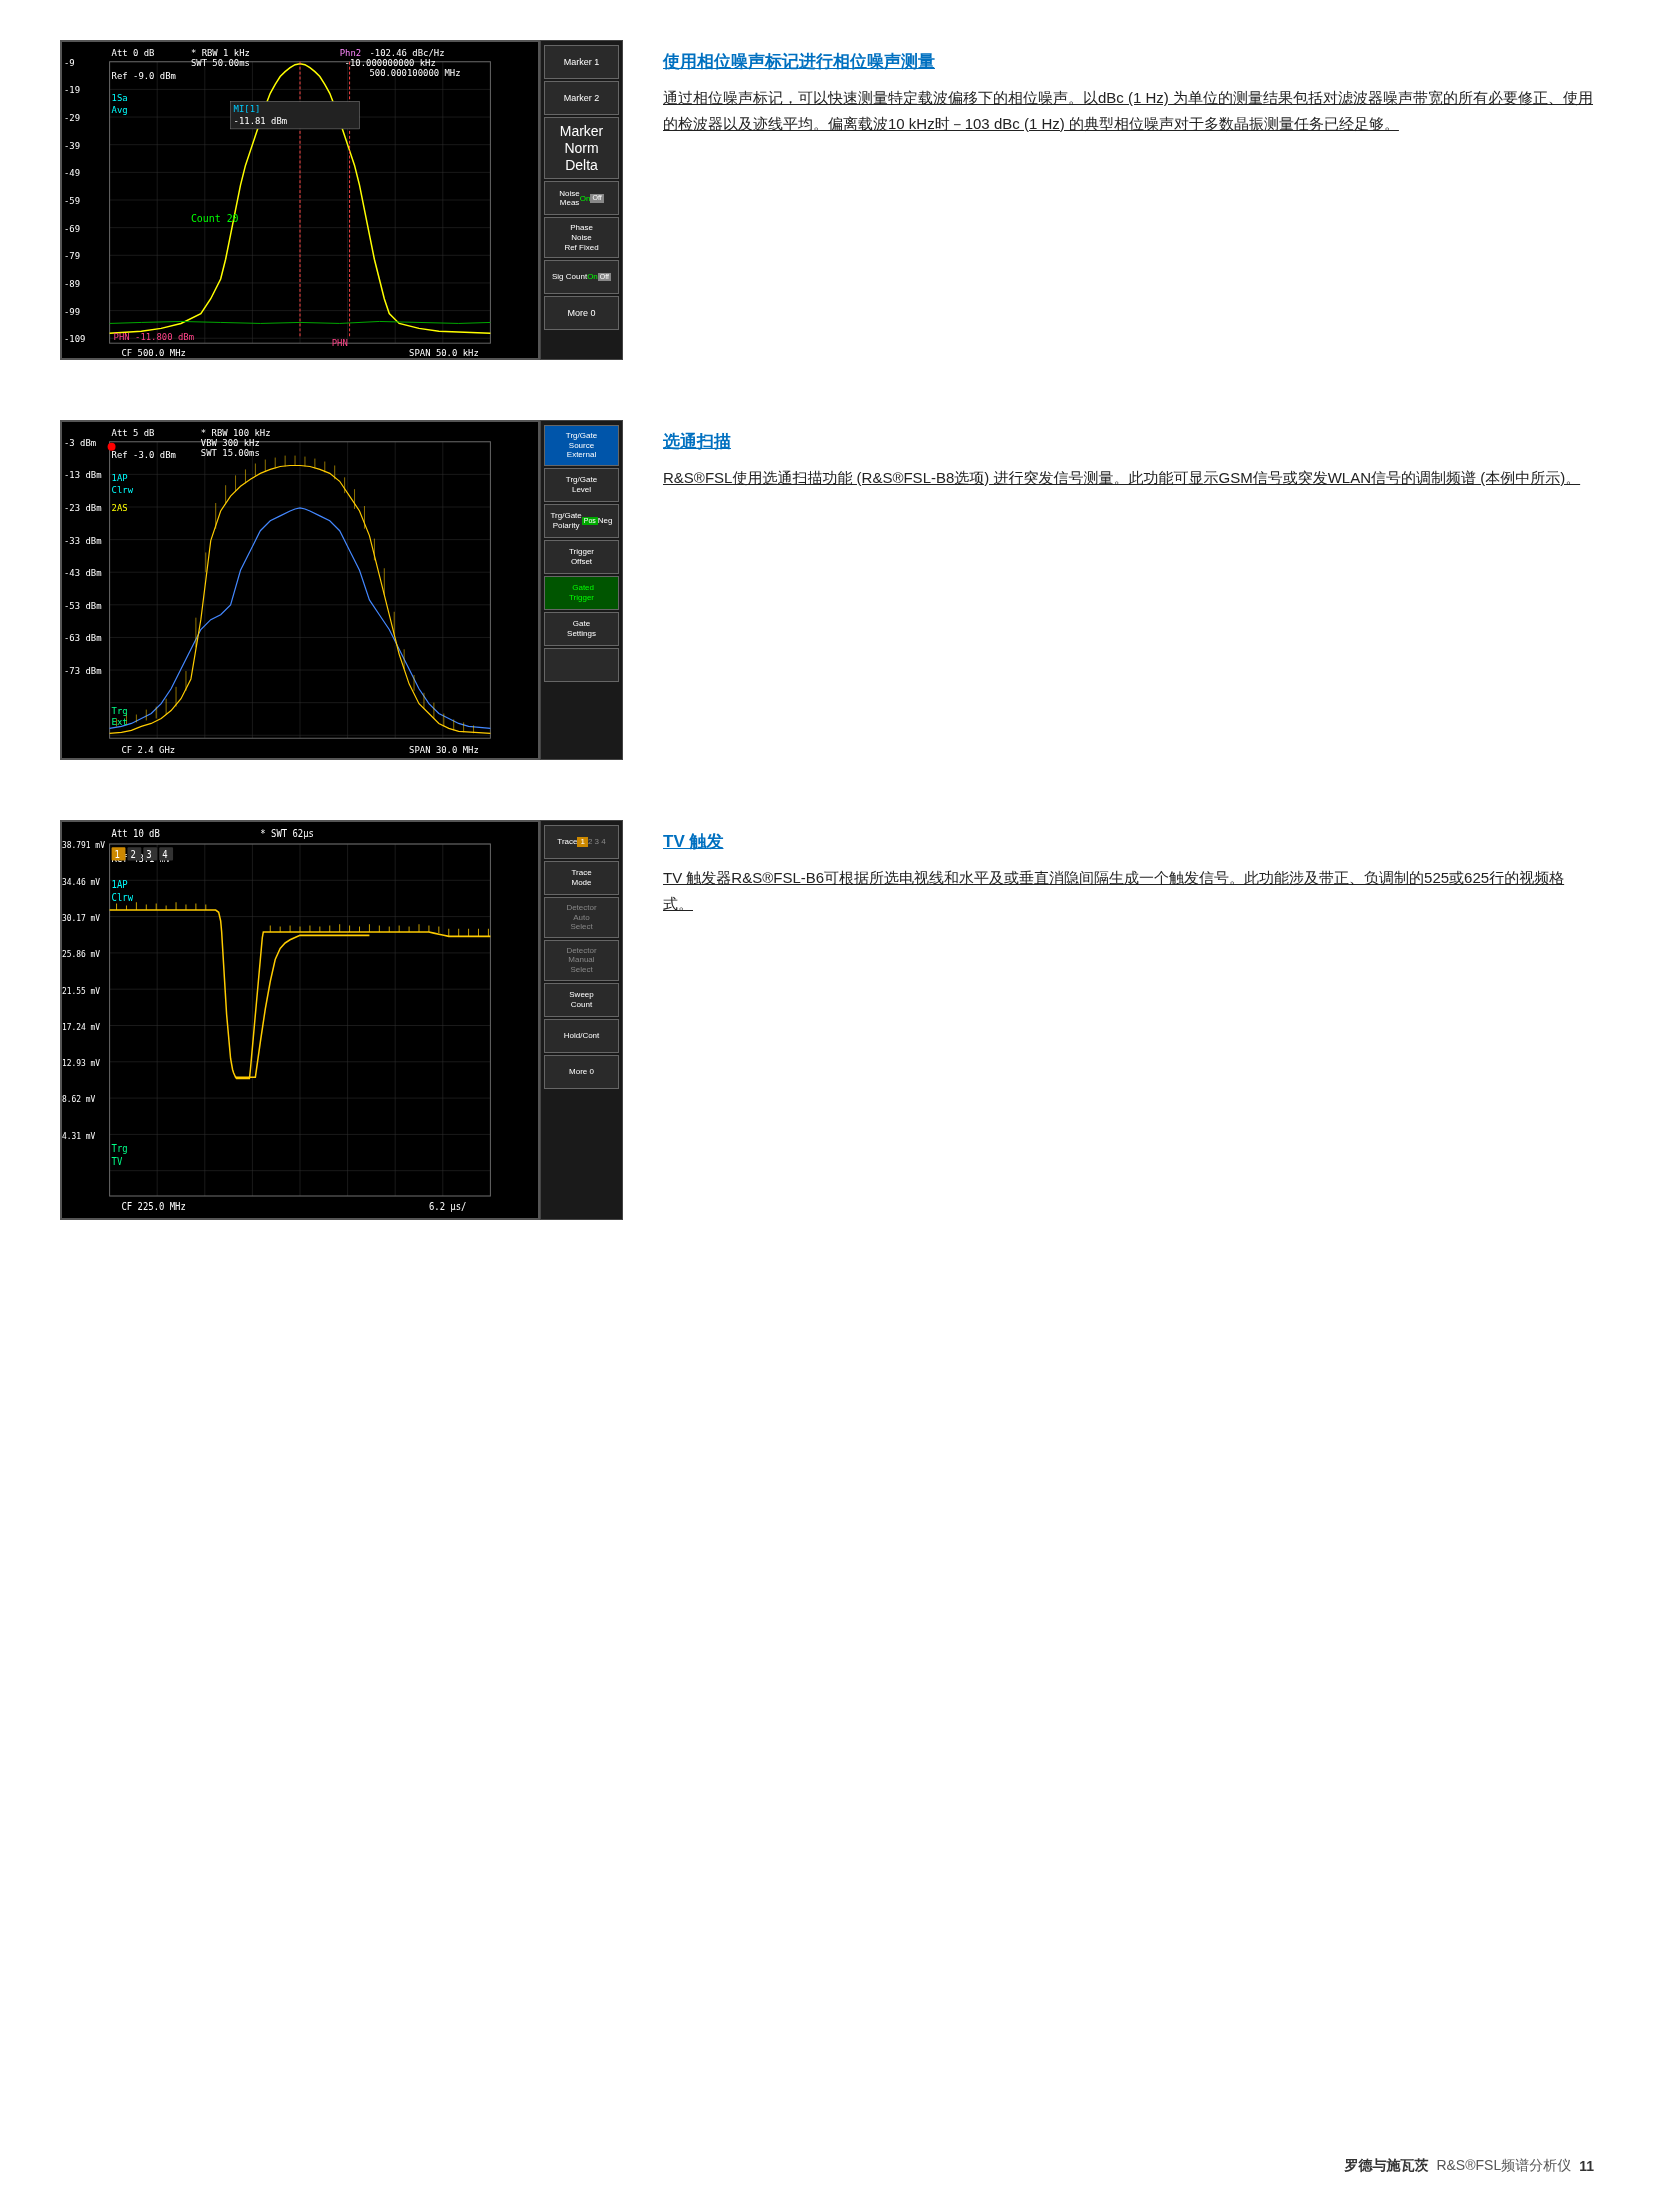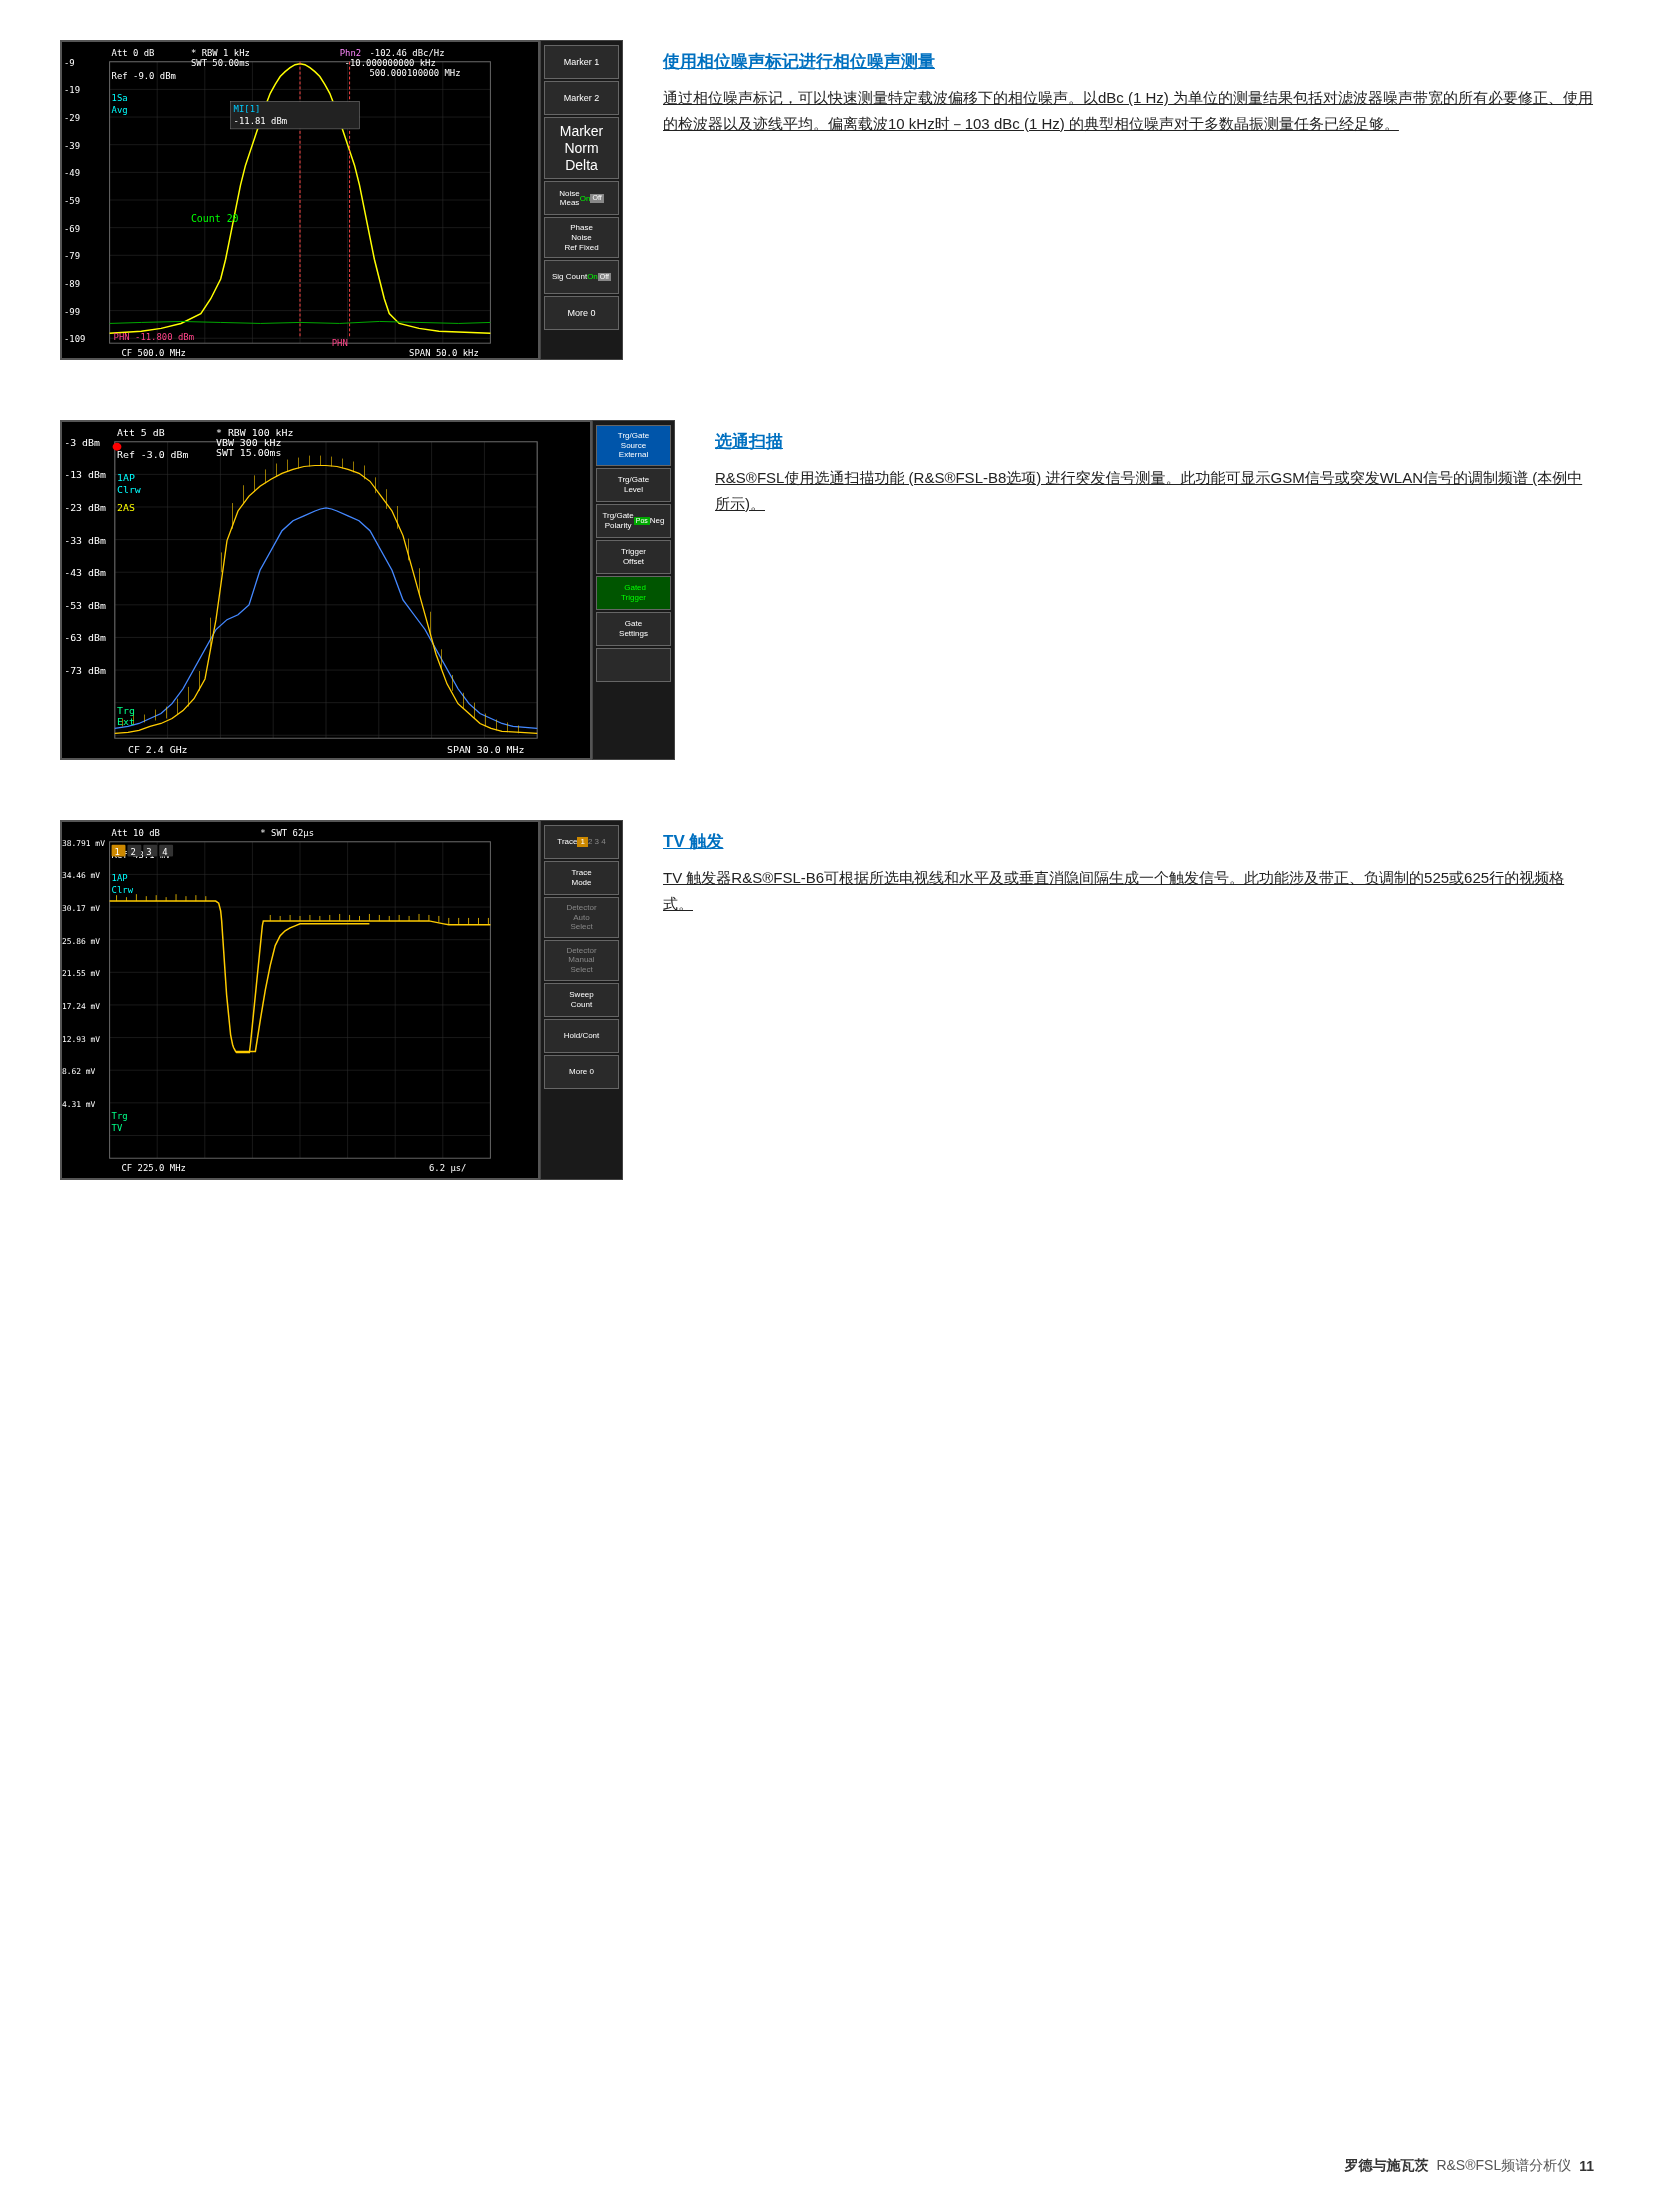--- a/index.html
+++ b/index.html
@@ -52,27 +52,27 @@
       position: relative;
       overflow: hidden;
     }
 
     .sa-screen-1 {
       width: 480px;
       height: 320px;
     }
 
     .sa-screen-2 {
-      width: 532px;
+      width: 480px;
       height: 340px;
     }
 
     .sa-screen-3 {
       width: 480px;
-      height: 360px;
+      height: 400px;
     }
 
     .screen-with-buttons {
       display: flex;
       flex-direction: row;
     }
 
     .softkey-panel {
       background: #1a1a1a;
       border: 1px solid #444;

